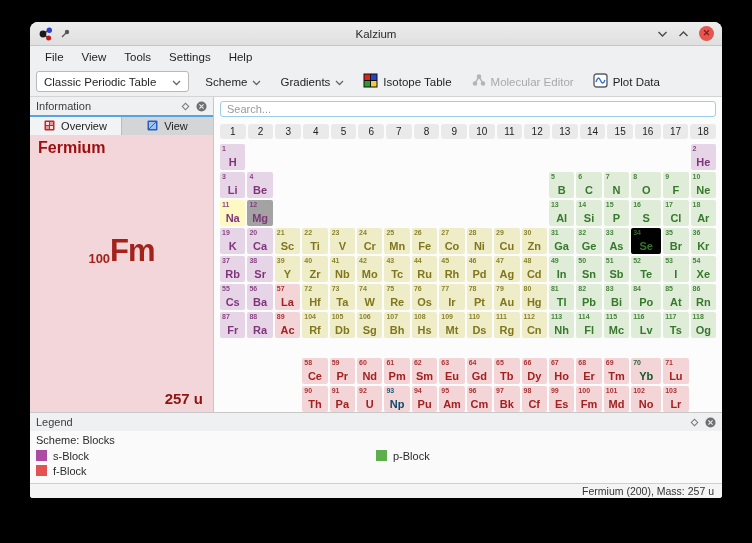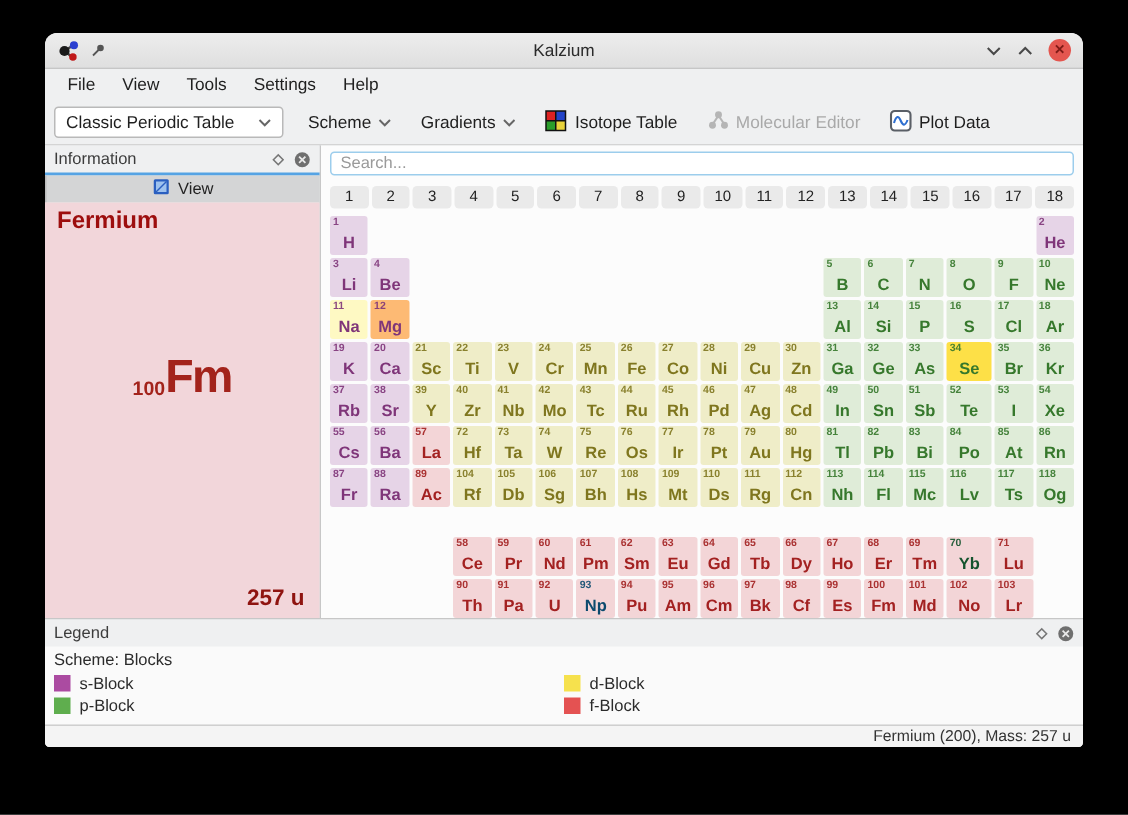--- a/index.html
+++ b/index.html
@@ -191,20 +191,32 @@
             </svg>
         </span>
         <span class="closedot">
           <svg width="11" height="11" viewBox="0 0 11 11">
               <circle cx="5.5" cy="5.5" r="5" fill="#6f6f6f"></circle>
               <path d="M3.4 3.4 L7.6 7.6 M7.6 3.4 L3.4 7.6" stroke="#e8e8e8" stroke-width="1.2"></path>
             </svg>
         </span>
       </div>
       <div class="tabs">
+        <div class="tab active">
+          <span>
+            <svg width="11" height="11" viewBox="0 0 11 11">
+                <rect x="0.5" y="0.5" width="10" height="10" rx="1" fill="#cc2222"></rect>
+                <rect x="2" y="2" width="3" height="3" fill="#fff" opacity=".85"></rect>
+                <rect x="6" y="2" width="3" height="3" fill="#fff" opacity=".55"></rect>
+                <rect x="2" y="6" width="3" height="3" fill="#fff" opacity=".55"></rect>
+                <rect x="6" y="6" width="3" height="3" fill="#fff" opacity=".85"></rect>
+              </svg>
+          </span>
+          <span>Overview</span>
+        </div>
         <div class="tab inactive">
           <span>
             <svg width="11" height="11" viewBox="0 0 11 11">
                 <rect x="0.5" y="0.5" width="10" height="10" rx="1" fill="#2a5fc0"></rect>
                 <rect x="2" y="2" width="7" height="7" fill="#9ec2ee"></rect>
                 <path d="M2 9 L9 2" stroke="#2a5fc0" stroke-width="1"></path>
               </svg>
           </span>
           <span>View</span>
         </div>
@@ -278,21 +290,21 @@
             <span class="sym">F</span>
           </div>
           <div class="tile" style="grid-area: 2 / 18; background: rgb(223, 236, 216); color: rgb(54, 120, 44);">
             <span class="num">10</span>
             <span class="sym">Ne</span>
           </div>
           <div class="tile" style="grid-area: 3 / 1; background: #fef9c3; color: rgb(127, 53, 121); padding-left: 12px;">
             <span class="num">11</span>
             <span class="sym">Na</span>
           </div>
-          <div class="tile" style="grid-area: 3 / 2; background: #fdba74; color: rgb(127, 53, 121);">
+          <div class="tile" style="grid-area: 3 / 2; background: #a3a3a3; color: rgb(127, 53, 121);">
             <span class="num">12</span>
             <span class="sym">Mg</span>
           </div>
           <div class="tile" style="grid-area: 3 / 13; background: rgb(223, 236, 216); color: rgb(54, 120, 44);">
             <span class="num">13</span>
             <span class="sym">Al</span>
           </div>
           <div class="tile" style="grid-area: 3 / 14; background: rgb(223, 236, 216); color: rgb(54, 120, 44);">
             <span class="num">14</span>
             <span class="sym">Si</span>
@@ -366,21 +378,21 @@
             <span class="sym">Ga</span>
           </div>
           <div class="tile" style="grid-area: 4 / 14; background: rgb(223, 236, 216); color: rgb(54, 120, 44);">
             <span class="num">32</span>
             <span class="sym">Ge</span>
           </div>
           <div class="tile" style="grid-area: 4 / 15; background: rgb(223, 236, 216); color: rgb(54, 120, 44);">
             <span class="num">33</span>
             <span class="sym">As</span>
           </div>
-          <div class="tile" style="grid-area: 4 / 16; background: #fde047; color: rgb(54, 120, 44); padding-left: 30px;">
+          <div class="tile" style="grid-area: 4 / 16; background: #000000; color: rgb(54, 120, 44); padding-left: 30px;">
             <span class="num">34</span>
             <span class="sym">Se</span>
           </div>
           <div class="tile" style="grid-area: 4 / 17; background: rgb(223, 236, 216); color: rgb(54, 120, 44);">
             <span class="num">35</span>
             <span class="sym">Br</span>
           </div>
           <div class="tile" style="grid-area: 4 / 18; background: rgb(223, 236, 216); color: rgb(54, 120, 44);">
             <span class="num">36</span>
             <span class="sym">Kr</span>
@@ -734,24 +746,20 @@
       </span>
     </div>
     <div class="legend-content">
       <div>Scheme: Blocks</div>
       <div class="legend-grid">
           <div class="legend-item">
             <span class="swatch" style="background: rgb(171, 75, 161);"></span>
             <span>s-Block</span>
           </div>
           <div class="legend-item">
-            <span class="swatch" style="background: rgb(246, 225, 77);"></span>
-            <span>d-Block</span>
-          </div>
-          <div class="legend-item">
             <span class="swatch" style="background: rgb(95, 174, 78);"></span>
             <span>p-Block</span>
           </div>
           <div class="legend-item">
             <span class="swatch" style="background: rgb(228, 82, 82);"></span>
             <span>f-Block</span>
           </div>
         </div>
     </div>
   </div>

